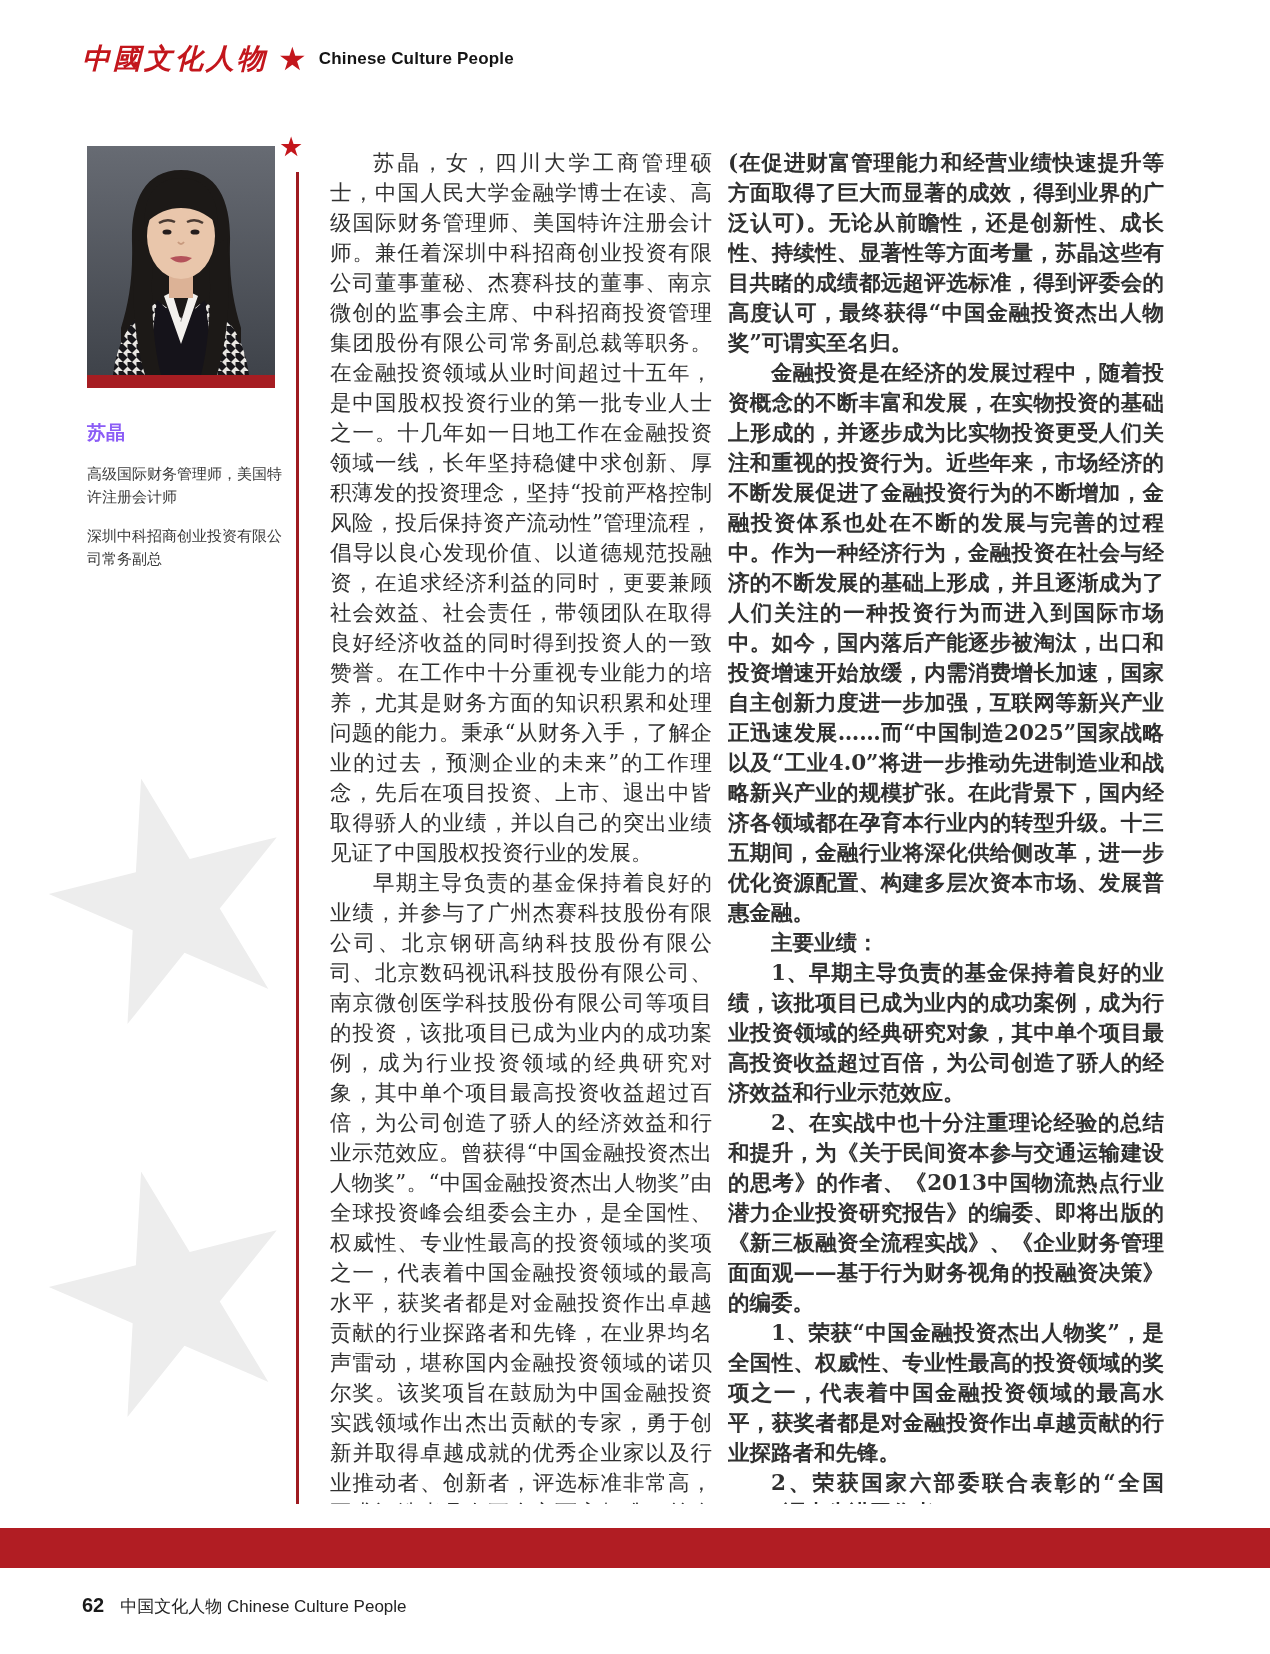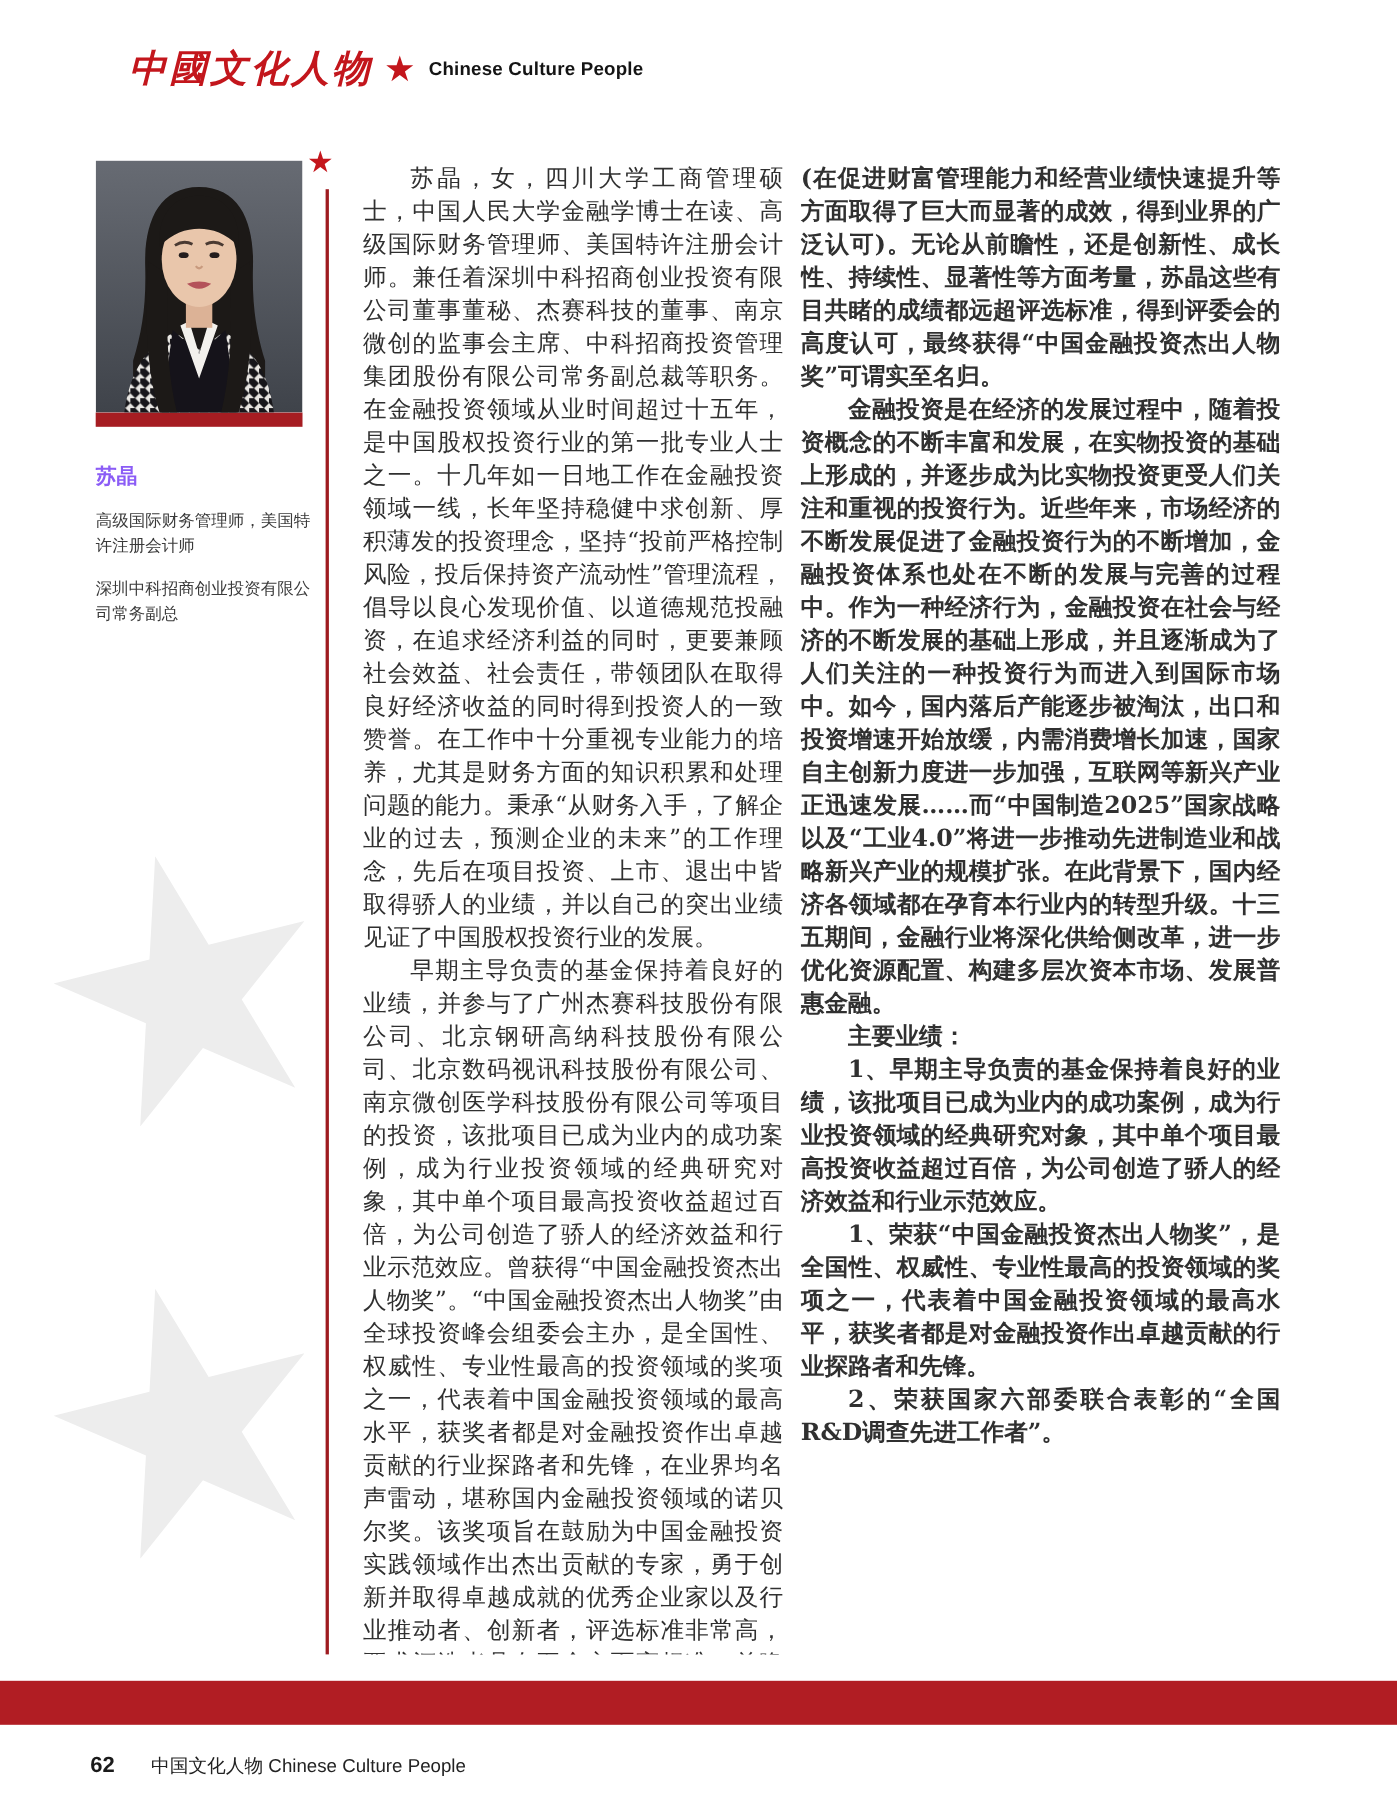--- a/index.html
+++ b/index.html
@@ -2,21 +2,21 @@
 <html><head>
 <meta charset="utf-8">
 <style>
   html,body{margin:0;padding:0;background:#fff;}
   .page{position:relative;width:1270px;height:1654px;background:#ffffff;overflow:hidden;
         font-family:"Liberation Sans",sans-serif;}
 
   
   .header{position:absolute;left:82px;top:40px;display:flex;align-items:center;}
   .logo-cn{font-family:"DejaVu Serif","Liberation Serif",serif;font-weight:bold;font-style:italic;
-           color:#c3161c;font-size:34px;letter-spacing:3px;white-space:nowrap;margin-left:35px;}
+           color:#c3161c;font-size:28px;letter-spacing:3px;white-space:nowrap;}
   .logo-star{color:#c3161c;font-size:32px;margin:0 12px 0 10px;line-height:1;}
   .logo-en{font-size:17px;font-weight:bold;color:#141414;letter-spacing:0.2px;}
 
   
   .wm-star{position:absolute;width:235px;height:235px;background:#ededed;
            clip-path:polygon(50% 0%,61.8% 38.2%,100% 38.2%,69.1% 61.8%,80.9% 100%,50% 76.4%,19.1% 100%,30.9% 61.8%,0% 38.2%,38.2% 38.2%);
            z-index:0;}
   .wm1{left:52px;top:775px;transform:rotate(-14deg);}
   .wm2{left:52px;top:1168px;transform:rotate(-14deg);}
 
@@ -35,21 +35,21 @@
   .col{position:absolute;top:0;font-family:"DejaVu Serif","Liberation Serif",serif;
        font-size:21.5px;line-height:30px;color:#303030;text-align:justify;}
   .col p{margin:0;text-indent:2em;}
   .col p.no-indent{text-indent:0;}
   .col1{left:0;width:382px;height:1356px;overflow:hidden;}
   .col2{left:398px;width:436px;height:1356px;overflow:hidden;font-weight:bold;}
 
   
   .bottom-band{position:absolute;left:0;top:1528px;width:1270px;height:40px;background:#b11d23;}
   .footer{position:absolute;left:82px;top:1594px;display:flex;align-items:baseline;}
-  .page-num{font-size:20px;font-weight:bold;color:#1a1a1a;margin-right:33px;}
+  .page-num{font-size:20px;font-weight:bold;color:#1a1a1a;margin-right:16px;}
   .footer-title{font-size:17px;color:#222222;}
 </style>
 </head>
 <body>
 
 <div class="page">
 
   <div class="header">
     <span class="logo-cn">中國文化人物</span>
     <span class="logo-star">★</span>
@@ -101,20 +101,21 @@
   <div class="columns">
     <div class="col col1">
       <p>苏晶，女，四川大学工商管理硕士，中国人民大学金融学博士在读、高级国际财务管理师、美国特许注册会计师。兼任着深圳中科招商创业投资有限公司董事董秘、杰赛科技的董事、南京微创的监事会主席、中科招商投资管理集团股份有限公司常务副总裁等职务。在金融投资领域从业时间超过十五年，是中国股权投资行业的第一批专业人士之一。十几年如一日地工作在金融投资领域一线，长年坚持稳健中求创新、厚积薄发的投资理念，坚持“投前严格控制风险，投后保持资产流动性”管理流程，倡导以良心发现价值、以道德规范投融资，在追求经济利益的同时，更要兼顾社会效益、社会责任，带领团队在取得良好经济收益的同时得到投资人的一致赞誉。在工作中十分重视专业能力的培养，尤其是财务方面的知识积累和处理问题的能力。秉承“从财务入手，了解企业的过去，预测企业的未来”的工作理念，先后在项目投资、上市、退出中皆取得骄人的业绩，并以自己的突出业绩见证了中国股权投资行业的发展。</p>
       <p>早期主导负责的基金保持着良好的业绩，并参与了广州杰赛科技股份有限公司、北京钢研高纳科技股份有限公司、北京数码视讯科技股份有限公司、南京微创医学科技股份有限公司等项目的投资，该批项目已成为业内的成功案例，成为行业投资领域的经典研究对象，其中单个项目最高投资收益超过百倍，为公司创造了骄人的经济效益和行业示范效应。曾获得“中国金融投资杰出人物奖”。“中国金融投资杰出人物奖”由全球投资峰会组委会主办，是全国性、权威性、专业性最高的投资领域的奖项之一，代表着中国金融投资领域的最高水平，获奖者都是对金融投资作出卓越贡献的行业探路者和先锋，在业界均名声雷动，堪称国内金融投资领域的诺贝尔奖。该奖项旨在鼓励为中国金融投资实践领域作出杰出贡献的专家，勇于创新并取得卓越成就的优秀企业家以及行业推动者、创新者，评选标准非常高，要求评选者具有五个方面高标准：前瞻性(对经济发展和金融行业的进步有积极的推动和指引作用，能驱动行业变革);创新性(对企业战略、产品结构、组织构架等方面带来创造性改变，并带来丰厚市场回报);成长性(保持持续、稳定的活跃用户及业绩增长，有良好的盈利预期);持续性(在管理、人才、资源、环境、企业文化等方面建立生态机制，保持基业长青);显著性</p>
     </div>
     <div class="col col2">
       <p class="no-indent">(在促进财富管理能力和经营业绩快速提升等方面取得了巨大而显著的成效，得到业界的广泛认可)。无论从前瞻性，还是创新性、成长性、持续性、显著性等方面考量，苏晶这些有目共睹的成绩都远超评选标准，得到评委会的高度认可，最终获得“中国金融投资杰出人物奖”可谓实至名归。</p>
       <p>金融投资是在经济的发展过程中，随着投资概念的不断丰富和发展，在实物投资的基础上形成的，并逐步成为比实物投资更受人们关注和重视的投资行为。近些年来，市场经济的不断发展促进了金融投资行为的不断增加，金融投资体系也处在不断的发展与完善的过程中。作为一种经济行为，金融投资在社会与经济的不断发展的基础上形成，并且逐渐成为了人们关注的一种投资行为而进入到国际市场中。如今，国内落后产能逐步被淘汰，出口和投资增速开始放缓，内需消费增长加速，国家自主创新力度进一步加强，互联网等新兴产业正迅速发展……而“中国制造2025”国家战略以及“工业4.0”将进一步推动先进制造业和战略新兴产业的规模扩张。在此背景下，国内经济各领域都在孕育本行业内的转型升级。十三五期间，金融行业将深化供给侧改革，进一步优化资源配置、构建多层次资本市场、发展普惠金融。</p>
       <p>主要业绩：</p>
       <p>1、早期主导负责的基金保持着良好的业绩，该批项目已成为业内的成功案例，成为行业投资领域的经典研究对象，其中单个项目最高投资收益超过百倍，为公司创造了骄人的经济效益和行业示范效应。</p>
+      <p>2、在实战中也十分注重理论经验的总结和提升，为《关于民间资本参与交通运输建设的思考》的作者、《2013中国物流热点行业潜力企业投资研究报告》的编委、即将出版的《新三板融资全流程实战》、《企业财务管理面面观——基于行为财务视角的投融资决策》的编委。</p>
       <p>1、荣获“中国金融投资杰出人物奖”，是全国性、权威性、专业性最高的投资领域的奖项之一，代表着中国金融投资领域的最高水平，获奖者都是对金融投资作出卓越贡献的行业探路者和先锋。</p>
       <p>2、荣获国家六部委联合表彰的“全国R&amp;D调查先进工作者”。</p>
     </div>
   </div>
 
   <div class="bottom-band"></div>
   <div class="footer">
     <span class="page-num">62</span>
     <span class="footer-title">中国文化人物 Chinese Culture People</span>
   </div>

